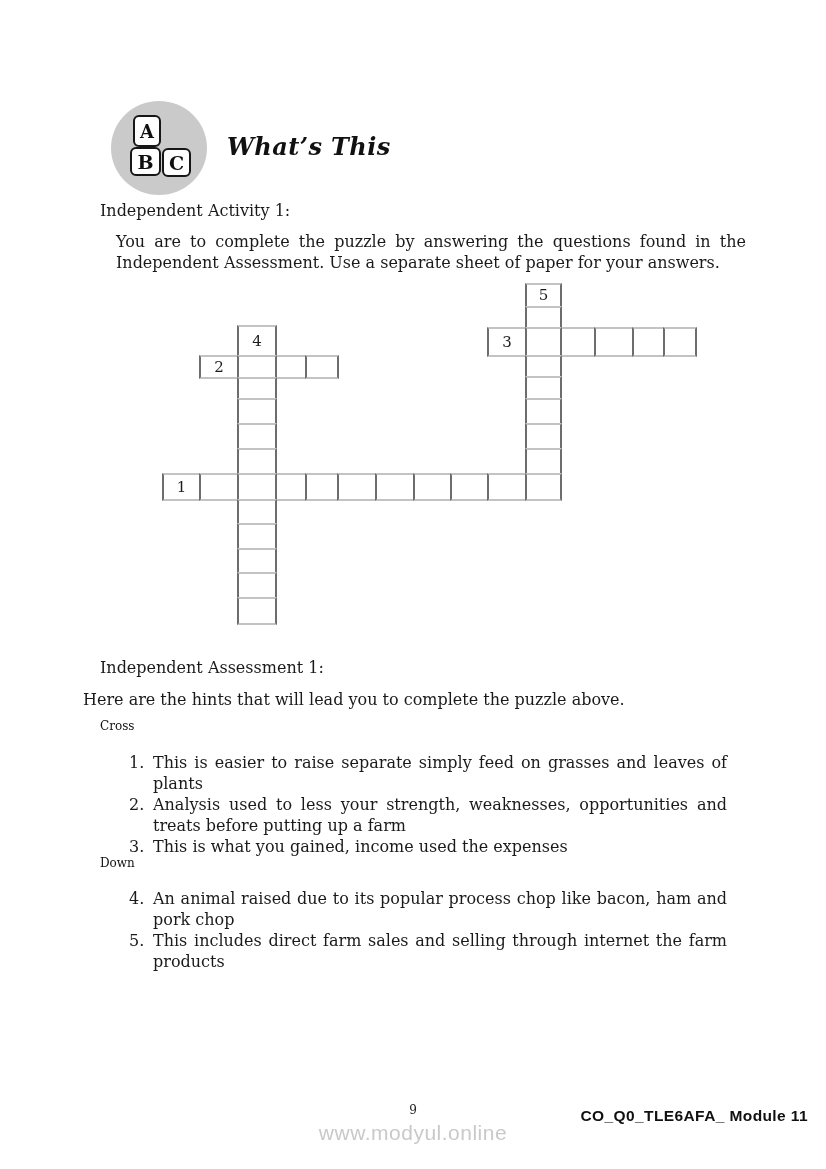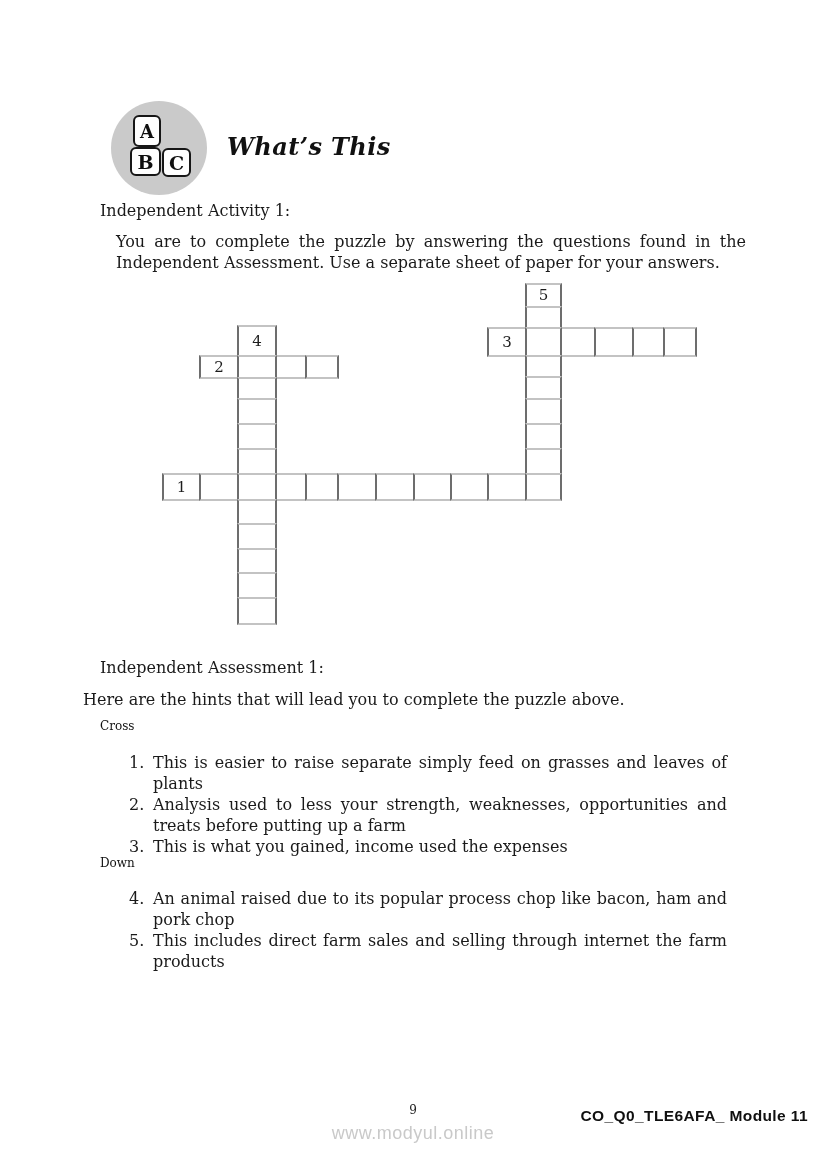--- a/index.html
+++ b/index.html
@@ -48,21 +48,21 @@
   .clue-num { flex:0 0 24px; }
   .clue-text { flex:1; text-align:justify; }
 
   
   .page-number { left:0; right:0; top:1103px; text-align:center; font-size:12px;
                  line-height:15px; color:#222; }
   .module-code { right:18px; top:1106px; font-family:"Liberation Sans",sans-serif;
                  font-weight:bold; font-size:15.5px; letter-spacing:0.4px; color:#101010;
                  line-height:19px; }
   .watermark { left:0; right:0; top:1123px; text-align:center;
-               font-family:"Liberation Sans",sans-serif; font-size:18px;
+               font-family:"Liberation Sans",sans-serif; font-size:21px;
                letter-spacing:0.5px; color:#c9c9c9; line-height:20px; }
 </style>
 </head>
 <body>
 
 <div class="abs icon-wrap">
   <div class="icon-circle"></div>
   <div class="block block-a">
     <span>A</span>
   </div>

